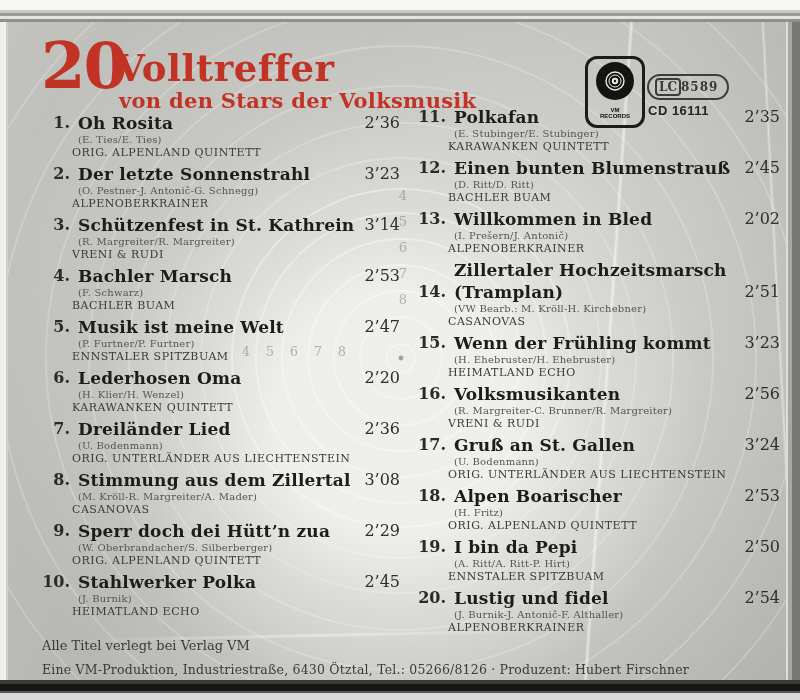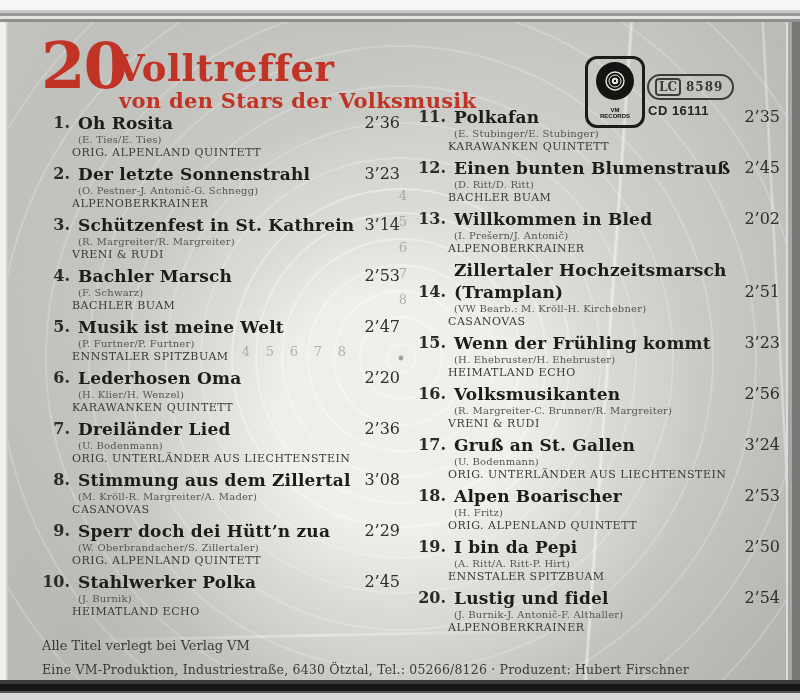--- a/index.html
+++ b/index.html
@@ -36,21 +36,21 @@
   .big-number{position:absolute;left:33px;top:12px;font-size:64px;font-weight:bold;line-height:1;letter-spacing:-2px;}
   .album-title{position:absolute;left:108px;top:28px;font-size:37px;font-weight:bold;line-height:1;letter-spacing:.5px;}
   .album-subtitle{position:absolute;left:111px;top:66px;font-size:21px;font-weight:bold;letter-spacing:.3px;}
 
   
   .vm-logo{position:absolute;left:577px;top:34px;width:54px;height:66px;border:3px solid #1c1c1a;
     border-radius:12px;text-align:center;}
   .vm-logo .txt{font-size:6px;font-weight:bold;line-height:6px;color:#111;
     font-family:"Liberation Sans",sans-serif;letter-spacing:0;}
   .lc-badge{position:absolute;left:639px;top:52px;border:2px solid #3c3c3a;border-radius:13px;
-    padding:2px 9px 2px 6px;display:flex;align-items:center;gap:5px;color:#3a3a38;}
+    padding:2px 9px 2px 6px;display:flex;align-items:center;color:#3a3a38;}
   .lc-badge .lc{border:2px solid #3c3c3a;border-radius:4px;font-weight:bold;font-size:12px;padding:0 2px;line-height:14px;}
   .lc-badge .num{font-size:12px;font-weight:bold;letter-spacing:1px;}
   .catalog{position:absolute;left:640px;top:81px;font-family:"Liberation Sans",sans-serif;
     font-weight:bold;font-size:13px;color:#242422;letter-spacing:.5px;}
 
   
   .col{position:absolute;top:90px;}
   .col-left{left:32px;width:360px;}
   .col-right{left:408px;top:84px;width:364px;}
   .track{margin-bottom:4px;}
@@ -213,21 +213,21 @@
     <div class="tcredits">(M. Kröll-R. Margreiter/A. Mader)</div>
     <div class="tartist">CASANOVAS</div>
   </div>
 
   <div class="track">
     <div class="trow">
       <span class="tnum">9.</span>
       <span class="ttitle">Sperr doch dei Hütt’n zua</span>
       <span class="tdur">2’29</span>
     </div>
-    <div class="tcredits">(W. Oberbrandacher/S. Zillertaler)</div>
+    <div class="tcredits">(W. Oberbrandacher/S. Silberberger)</div>
     <div class="tartist">ORIG. ALPENLAND QUINTETT</div>
   </div>
 
   <div class="track">
     <div class="trow">
       <span class="tnum">10.</span>
       <span class="ttitle">Stahlwerker Polka</span>
       <span class="tdur">2’45</span>
     </div>
     <div class="tcredits">(J. Burnik)</div>

